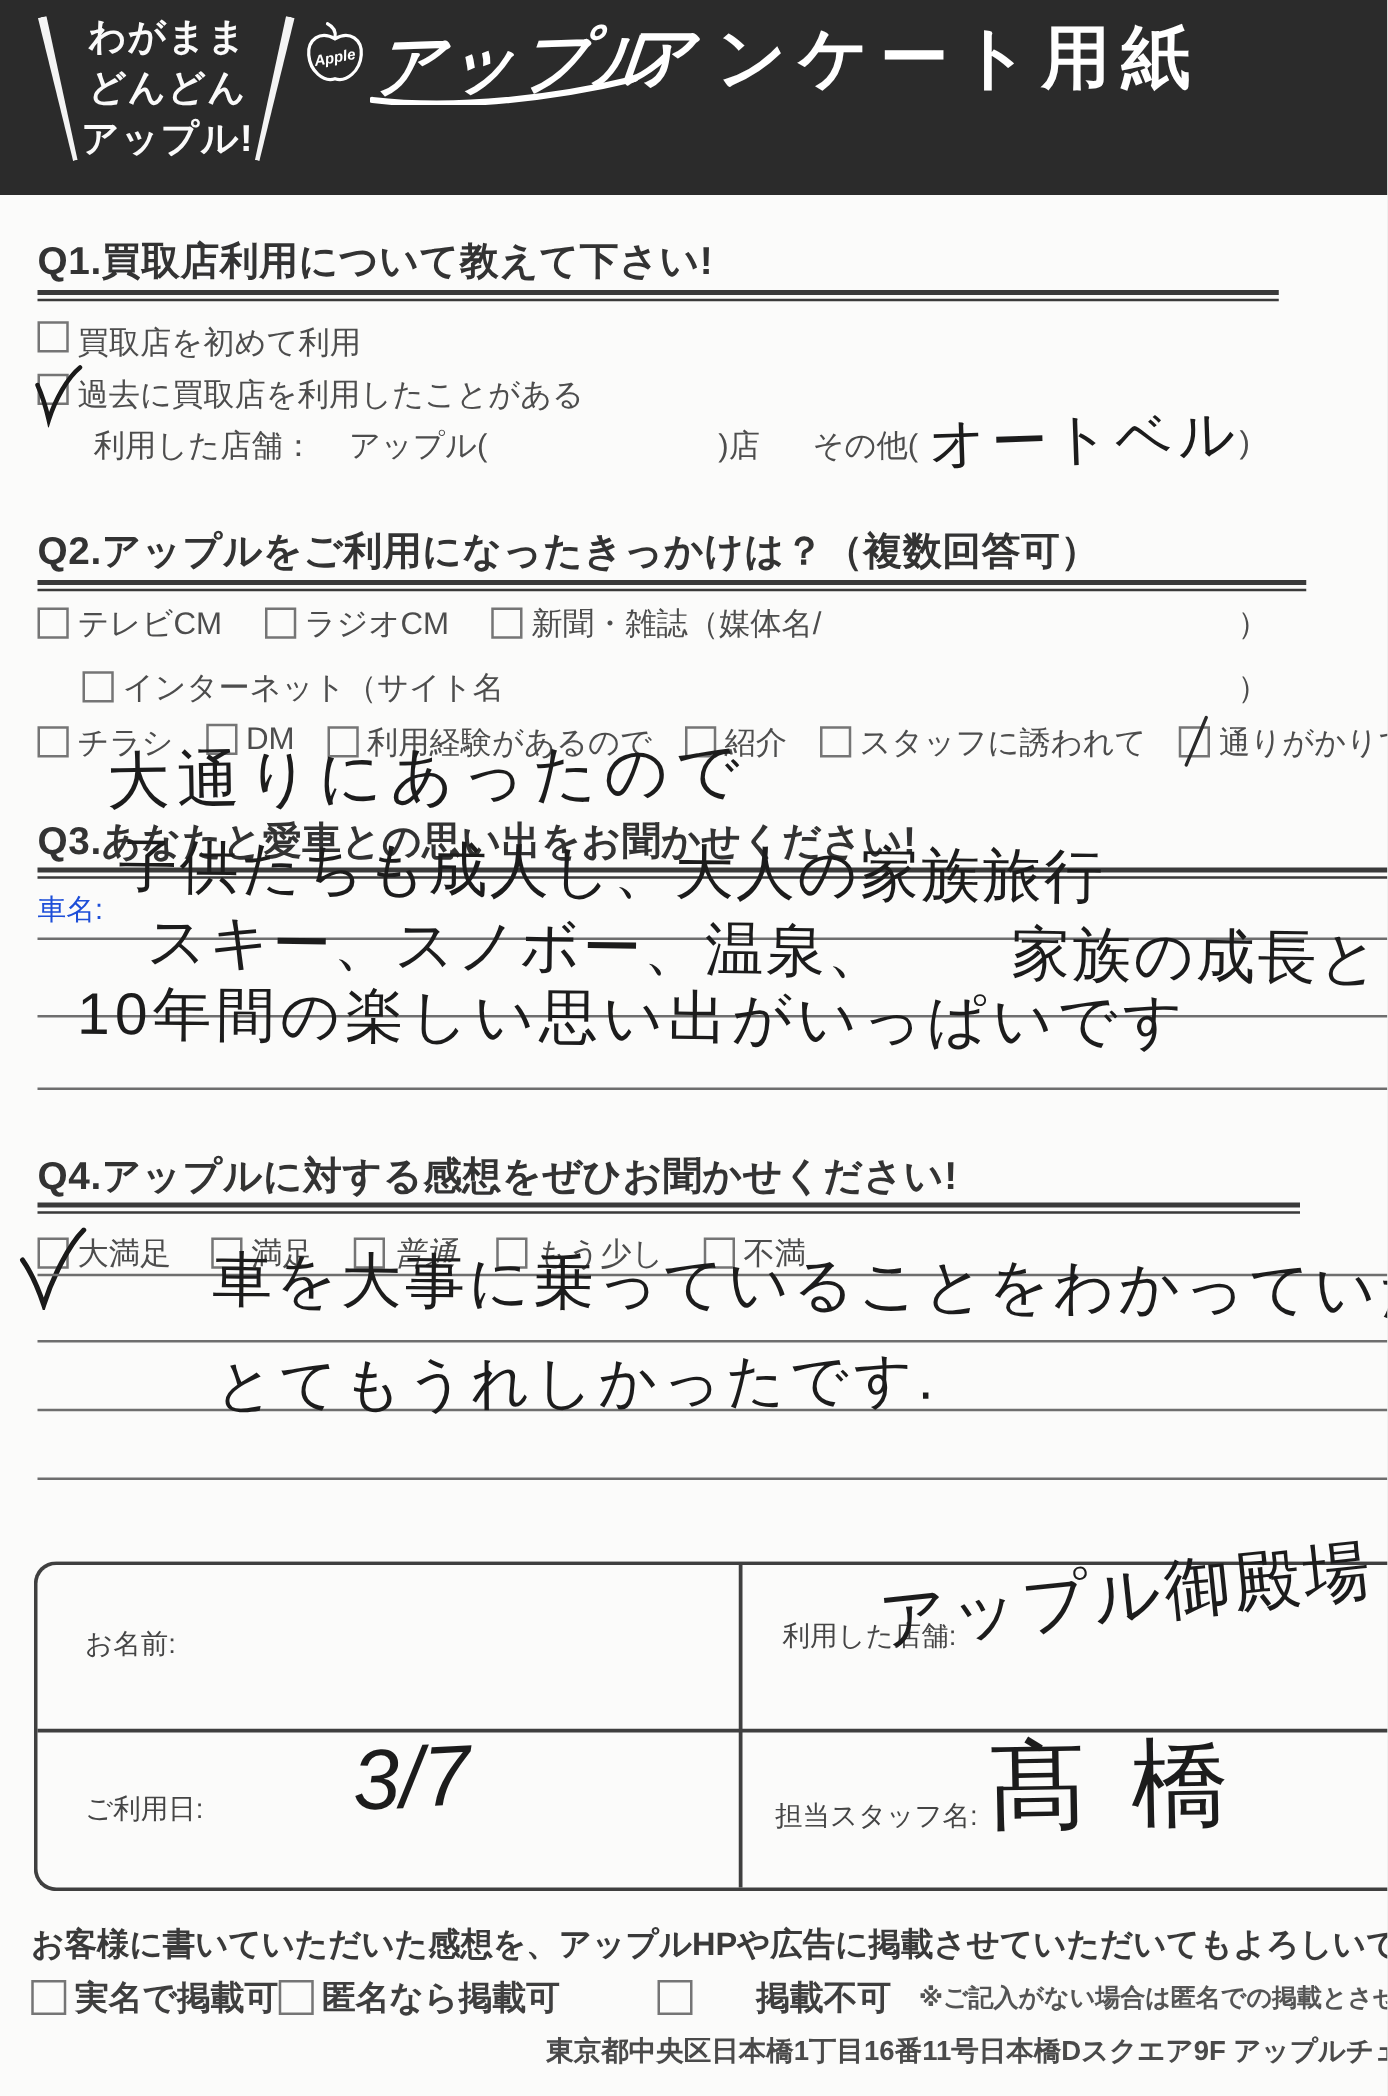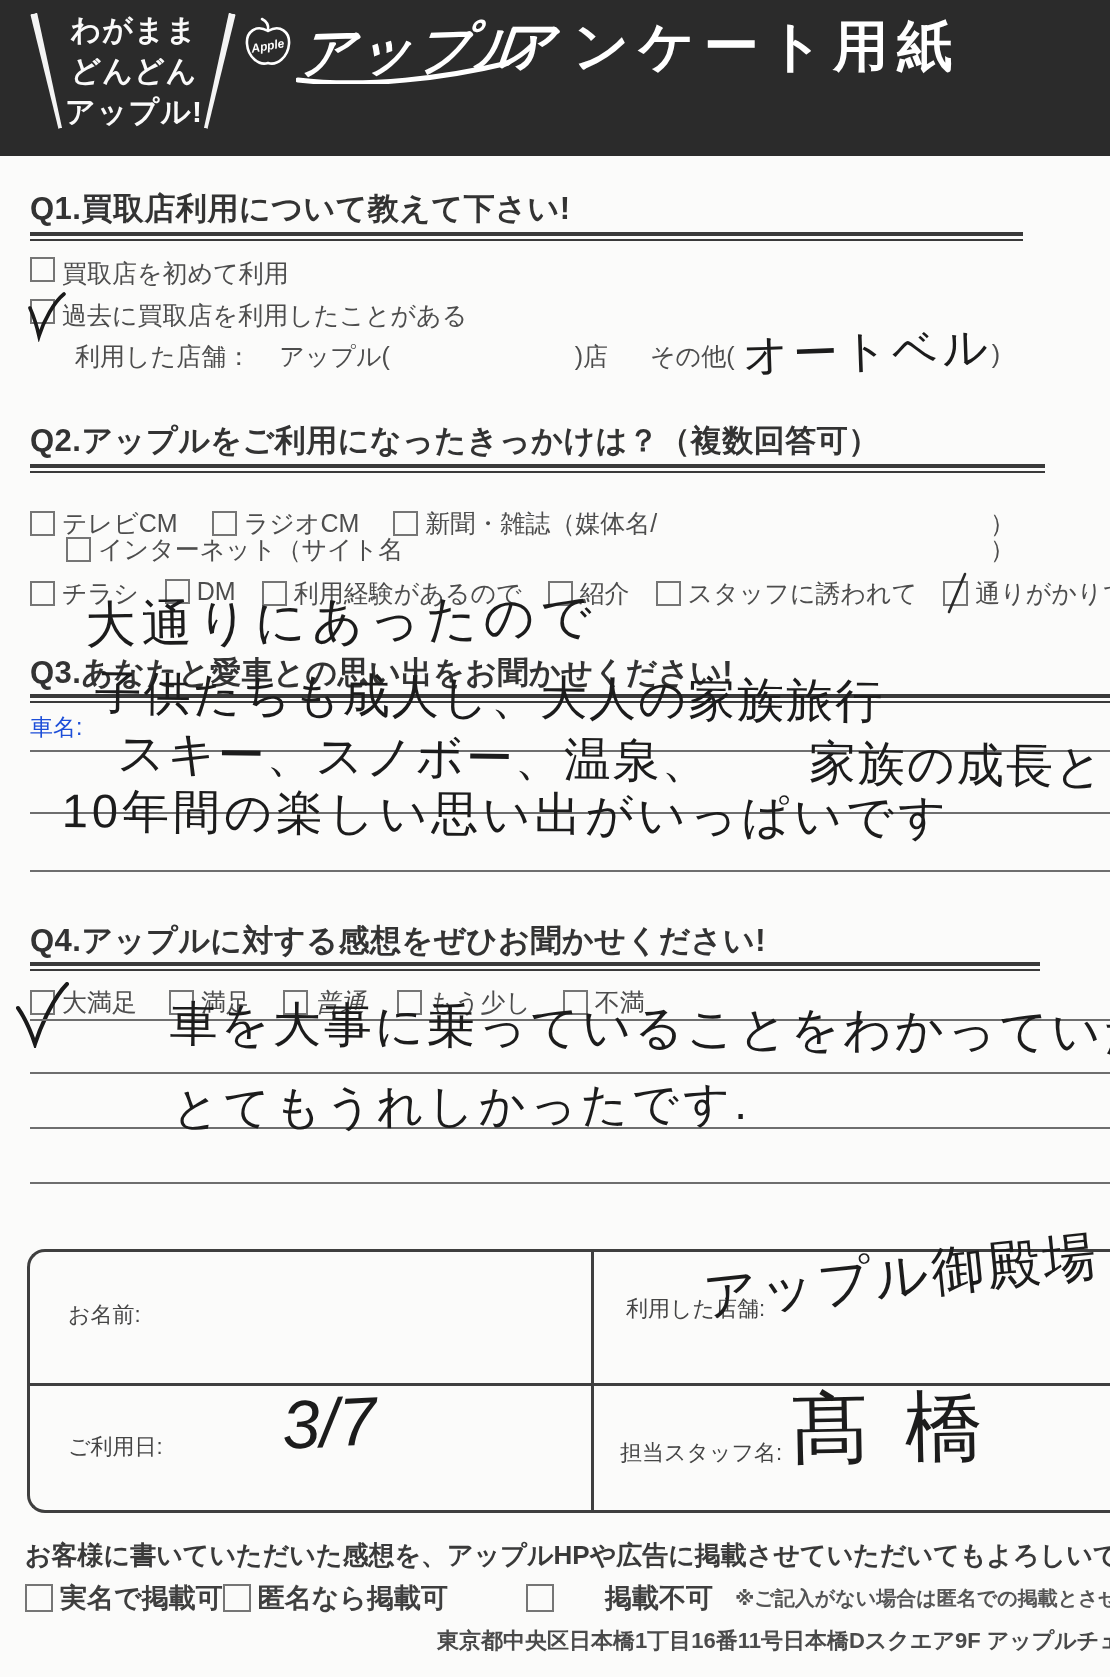--- a/index.html
+++ b/index.html
@@ -96,21 +96,21 @@
     <span style="display:inline-block;width:240px;"></span>
     <span class="inline-label">)店</span>
     <span class="inline-label" style="margin-left:42px;">その他(</span>
     <span class="hw" style="position:static;display:inline-block;width:250px;font-size:45px;transform:rotate(-2deg);margin-top:-14px;padding-left:8px;letter-spacing:4px;">オートベル</span>
     <span class="inline-label" style="margin-left:auto;">)</span>
   </div>
 
   <div class="qtitle" style="left:30px;top:420px;">Q2.アップルをご利用になったきっかけは？（複数回答可）</div>
   <div class="drule" style="left:30px;top:464px;width:1015px;"></div>
 
-  <div class="cbrow" style="left:30px;top:507px;width:985px;">
+  <div class="cbrow" style="left:30px;top:482px;width:985px;">
     <span class="cbitem">
       <span class="cb"></span>
       <span>テレビCM</span>
     </span>
     <span class="cbitem" style="margin-left:34px;">
       <span class="cb"></span>
       <span>ラジオCM</span>
     </span>
     <span class="cbitem" style="margin-left:34px;">
       <span class="cb"></span>

